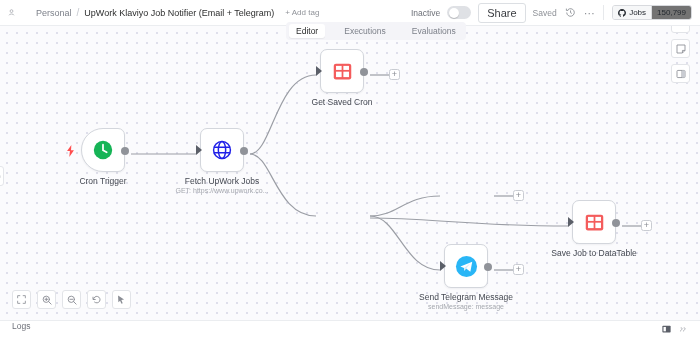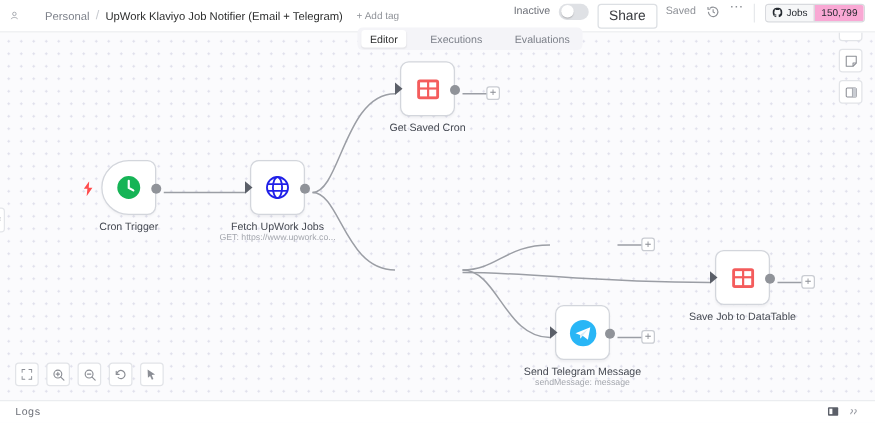--- a/index.html
+++ b/index.html
@@ -17,21 +17,21 @@
     background:#ffffff; border-bottom:1px solid #ebedf0;
     display:flex; align-items:center; padding:0 8px; z-index:40;
   }
   .bc { display:flex; align-items:center; gap:5px; font-size:9px; }
   .bc-personal { color:#7d818a; display:flex; align-items:center; gap:21px; }
   .bc-sep { color:#c6c9cf; font-size:10px; }
   .bc-title { color:#2d2e2e; font-size:9px; }
   .bc-addtag { color:#909399; font-size:8px; margin-left:6px; cursor:pointer; }
   .person-glyph { width:7px; height:7px; display:block; }
 
-  .hdr-right { margin-left:auto; display:flex; align-items:flex-start; gap:7px; }
+  .hdr-right { margin-left:auto; display:flex; align-items:center; gap:7px; }
   .inactive-label { font-size:8.5px; color:#6e7179; }
   .toggle {
     width:24px; height:13px; border-radius:7px; background:#dfe1e5;
     position:relative; cursor:pointer;
   }
   .toggle:after {
     content:''; position:absolute; top:1.5px; left:1.5px;
     width:10px; height:10px; border-radius:50%; background:#fff;
     box-shadow:0 1px 1px rgba(0,0,0,.18);
   }
@@ -44,21 +44,21 @@
               display:flex; align-items:center; justify-content:center; }
   .hdr-dots { font-size:11px; color:#8e9197; letter-spacing:.5px; cursor:pointer; line-height:6px;}
   .hdr-divider { width:1px; height:15px; background:#e7e9ec; margin:0 1px; }
   .gh-star {
     display:flex; align-items:stretch; border:1px solid #d8dade;
     border-radius:3px; overflow:hidden; height:15px; cursor:pointer;
   }
   .gh-left { display:flex; align-items:center; gap:3px; padding:0 5px;
              background:#f6f7f8; font-size:8px; color:#24292f; }
   .gh-count { display:flex; align-items:center; padding:0 5px;
-              background:#f9a8d4; font-size:8px; color:#24292f;
+              background:#737373; font-size:8px; color:#24292f;
               border-left:1px solid #d8dade; }
 
   
   .tabs {
     position:absolute; top:22px; left:286px; z-index:45;
     display:flex; align-items:center; gap:12px;
     background:#f4f4f8; border-radius:4px; padding:2px 3px;
   }
   .tab { font-size:8.5px; color:#7d818a; padding:2px 7px; border-radius:3px; cursor:pointer; }
   .tab.active { background:#ffffff; color:#2d2e2e; box-shadow:0 1px 1px rgba(0,0,0,.06); }
@@ -144,21 +144,21 @@
   .rtool-btn {
     width:19px; height:19px; background:#fff; border:1px solid #e2e4e8;
     border-radius:3px; display:flex; align-items:center; justify-content:center;
     cursor:pointer; color:#8b8e95; font-size:11px; line-height:1;
   }
 
   
   .logs-bar {
     position:absolute; left:0; top:320px; width:700px; height:18px;
     background:#ffffff; border-top:1px solid #ebedf0;
-    display:flex; align-items:center; padding:0 12px; z-index:40;font-family:Liberation Mono, monospace;
+    display:flex; padding:0 12px; z-index:40;
   }
   .logs-label { font-size:8.5px; color:#6e7179; cursor:pointer; }
   .logs-right { margin-left:auto; display:flex; align-items:center; gap:8px; }
   .logs-icon { width:9px; height:9px; color:#8b8e95; cursor:pointer;
                display:flex; align-items:center; justify-content:center; }
 </style>
 </head>
 <body>
 
 <div id="app">

